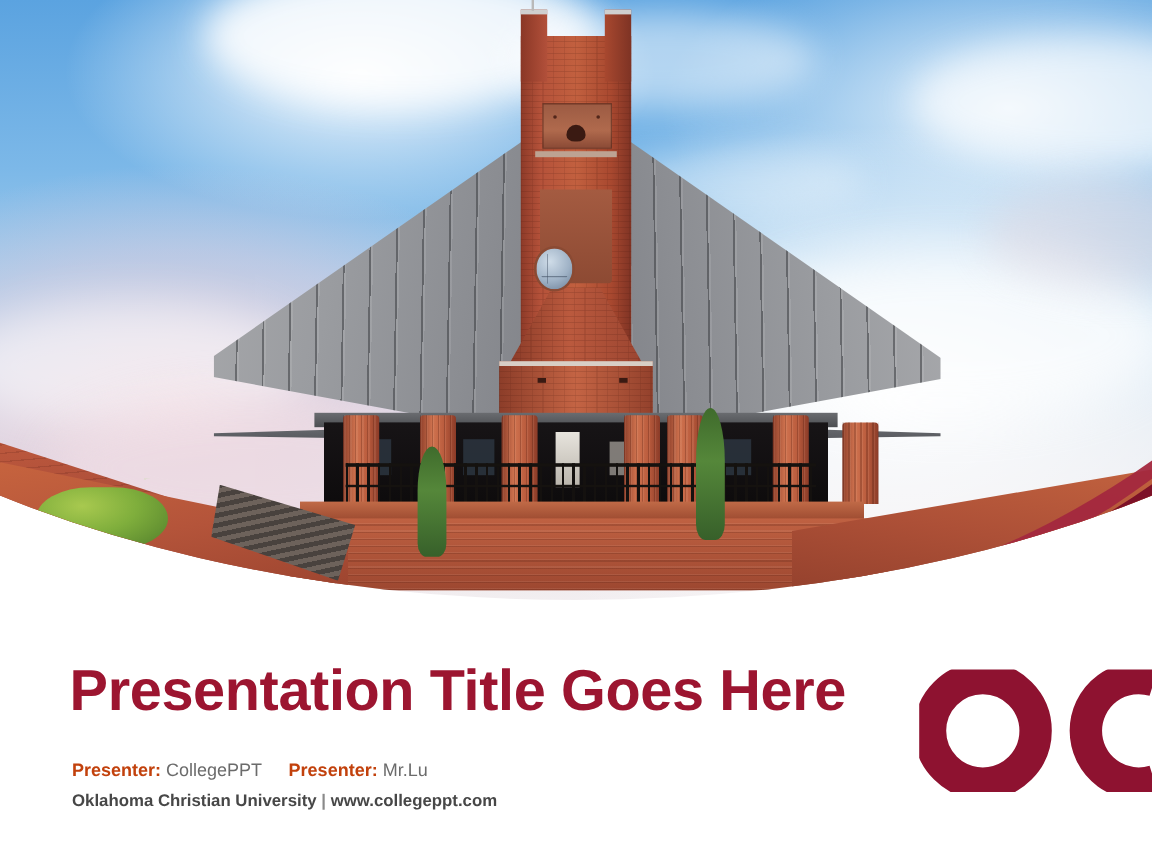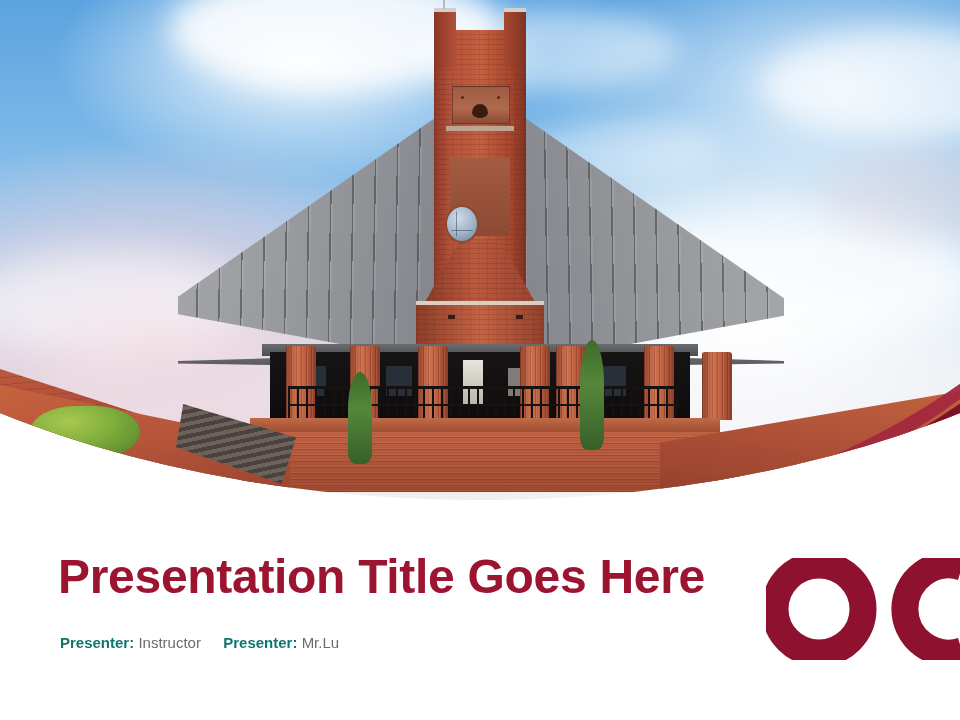--- a/index.html
+++ b/index.html
@@ -172,21 +172,21 @@
   .band-wrap{position:absolute;left:0;top:0;width:960px;height:500px;overflow:hidden;}
   .band-dark{position:absolute;left:-190px;top:-348px;width:1340px;height:900px;border-radius:50%;
     border-bottom:34px solid #7d1128;transform:rotate(-3.6deg);}
   .band-light{position:absolute;left:-190px;top:-366px;width:1340px;height:900px;border-radius:50%;
     border-bottom:20px solid #a4293f;transform:rotate(-3.6deg);opacity:.95;}
 
   
   #title{position:absolute;left:58px;top:549px;font-size:48px;font-weight:bold;
     color:#9c1530;letter-spacing:-.3px;white-space:nowrap;}
   #meta{position:absolute;left:60px;top:634px;font-size:15px;color:#595959;white-space:nowrap;}
-  #meta .lbl{font-weight:bold;color:#0f766e;margin-top:26px;}
+  #meta .lbl{font-weight:bold;color:#c2410c;margin-top:26px;}
   #meta .val{font-weight:normal;color:#6b6b6b;}
   #meta .gap{display:inline-block;width:14px;}
   #affil{position:absolute;left:60px;top:659px;font-size:14px;font-weight:bold;color:#474747;white-space:nowrap;}
   #affil .sep{color:#8a8a8a;font-weight:bold;}
 
   
   #logo{position:absolute;left:766px;top:558px;width:200px;height:102px;}
 </style>
 </head>
 <body>
@@ -299,26 +299,31 @@
     <div class="band-wrap">
       <div class="band-dark"></div>
       <div class="band-light"></div>
     </div>
   </div>
 
   <div id="title">Presentation Title Goes Here</div>
 
   <div id="meta">
     <span class="lbl">Presenter:</span>
-    <span class="val">Instructor</span>
+    <span class="val">CollegePPT</span>
     <span class="gap"></span>
     <span class="lbl">Presenter:</span>
     <span class="val">Mr.Lu</span>
   </div>
 
+  <div id="affil">
+    <span>Oklahoma Christian University</span>
+    <span class="sep">|</span>
+    <span>www.collegeppt.com</span>
+  </div>
 
   <div id="logo">
     <svg width="200" height="102" viewBox="0 0 200 102">
       <circle cx="53" cy="51" r="44" fill="none" stroke="#8e1230" stroke-width="27"></circle>
       <path d="M 196 9 A 44 44 0 1 0 196 93" fill="none" stroke="#8e1230" stroke-width="27"></path>
     </svg>
   </div>
 
 </div>
 

